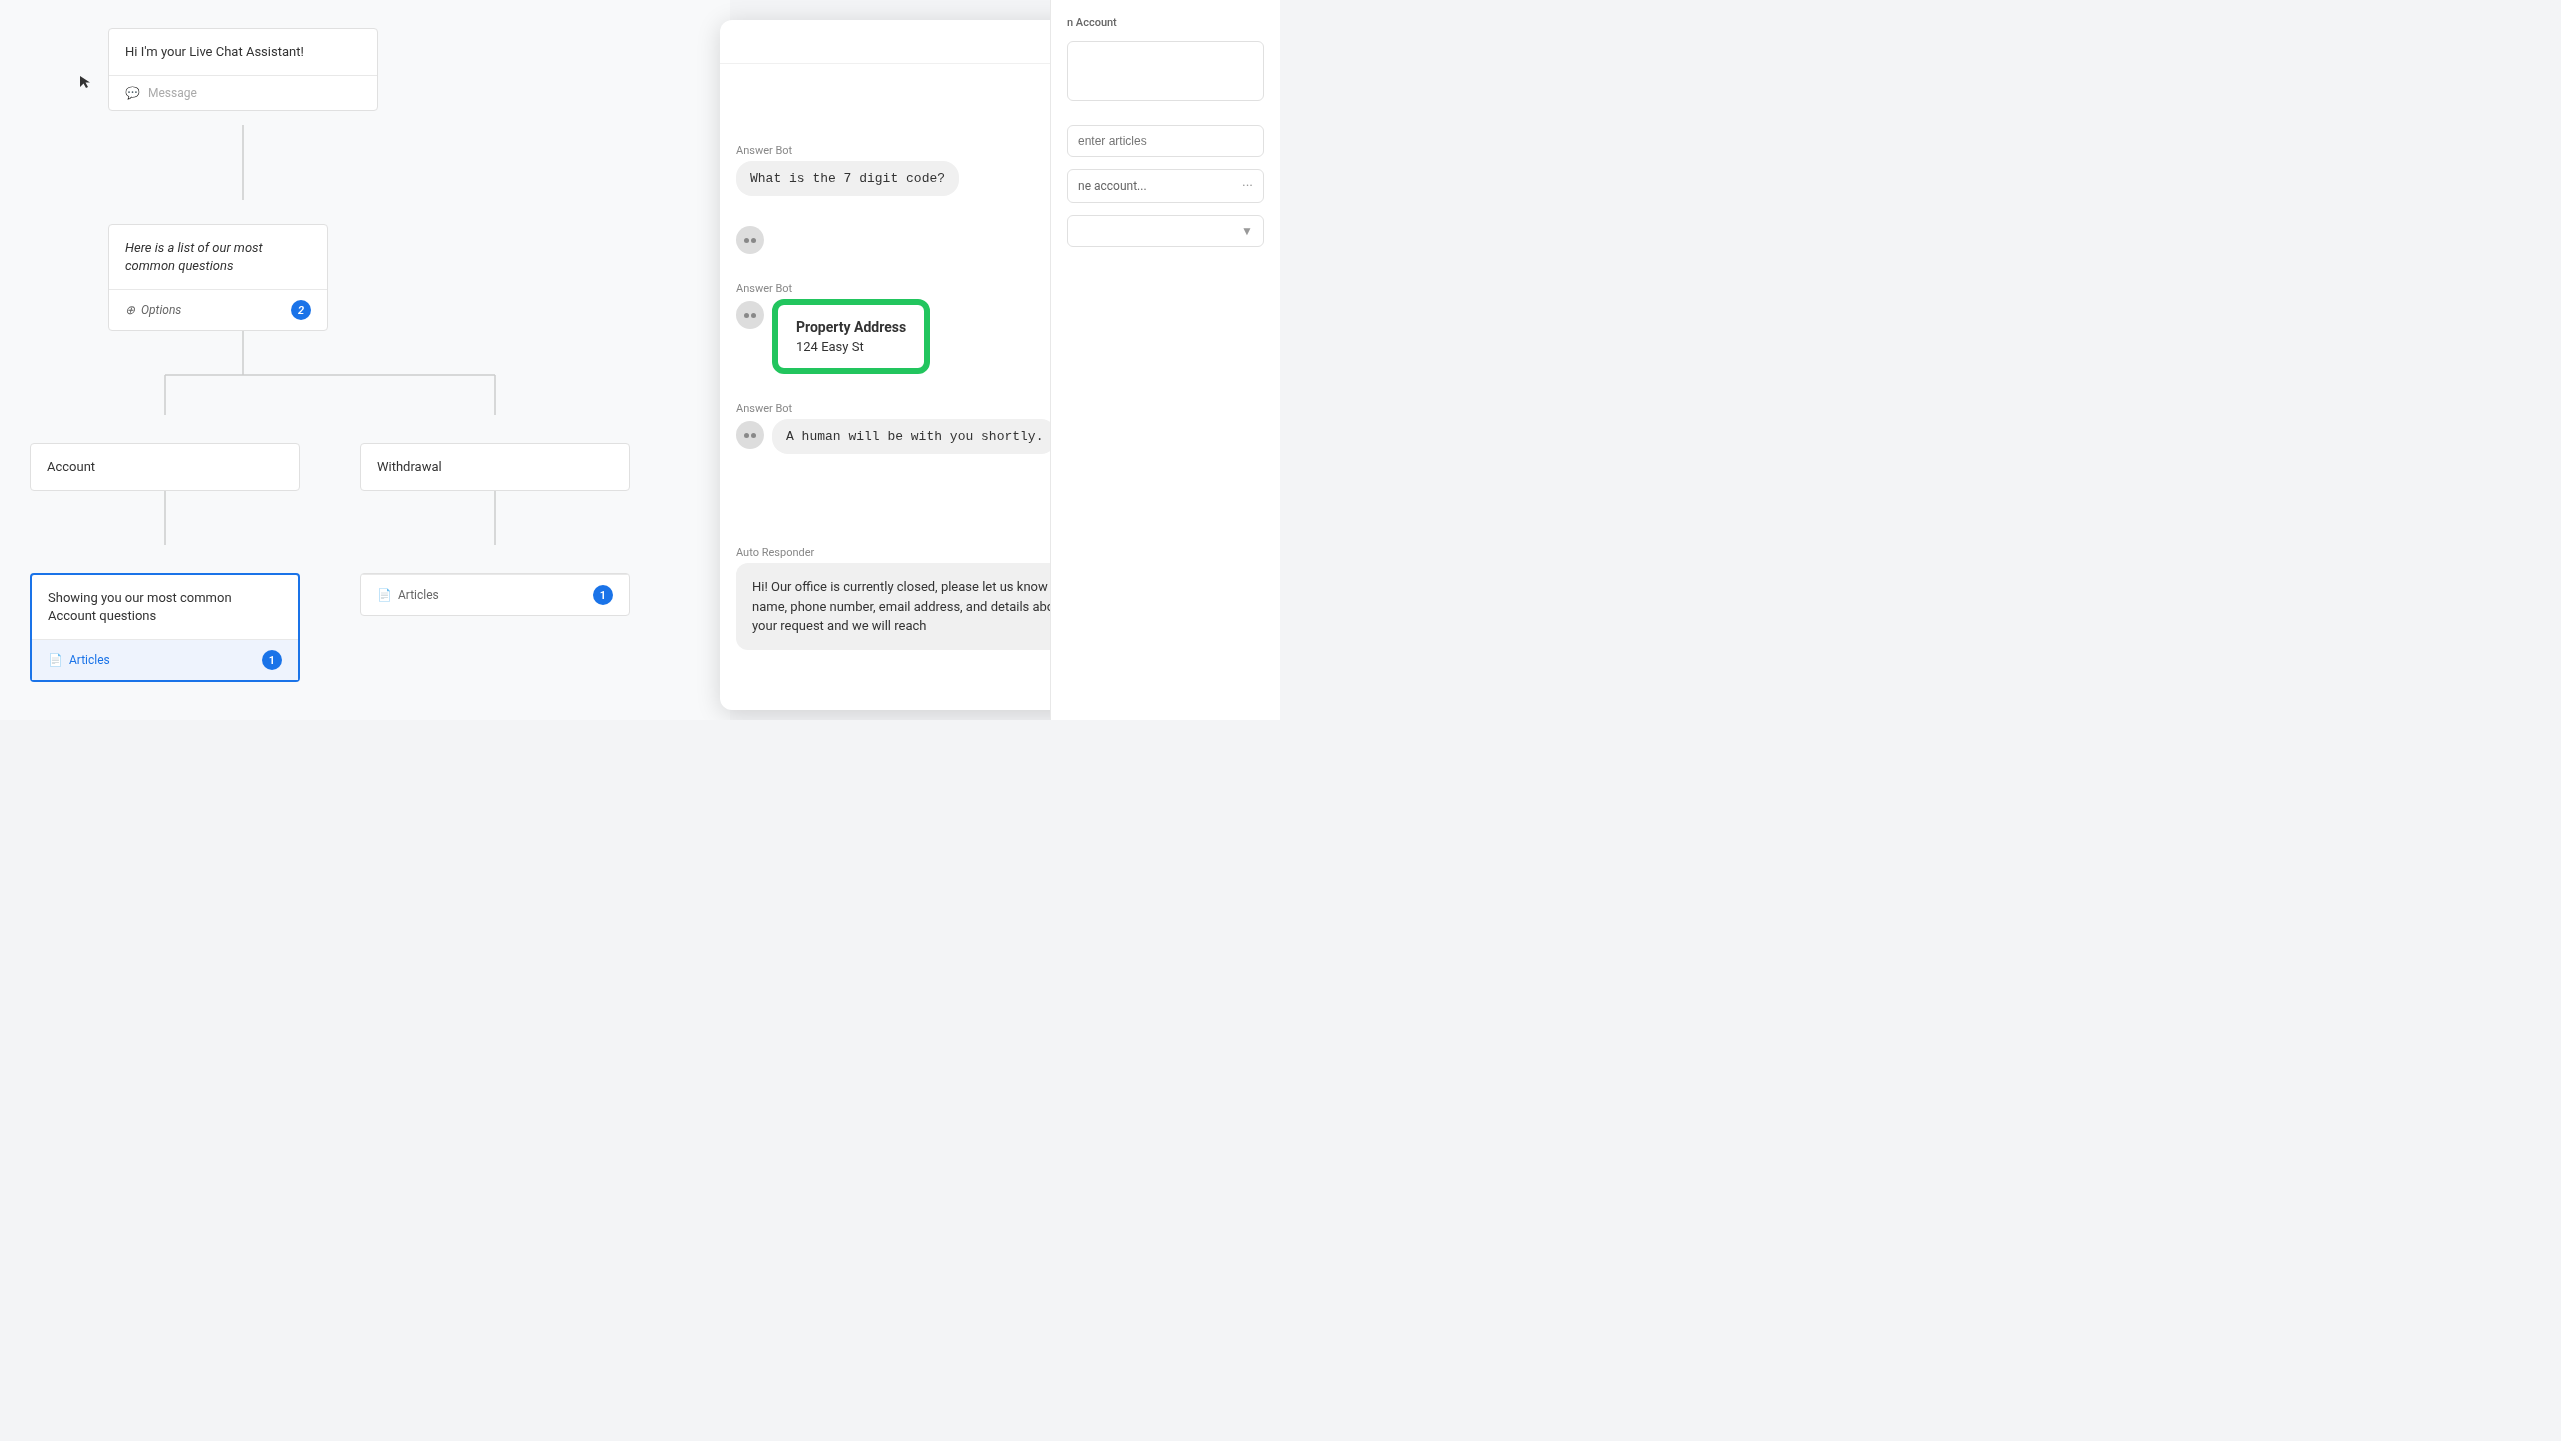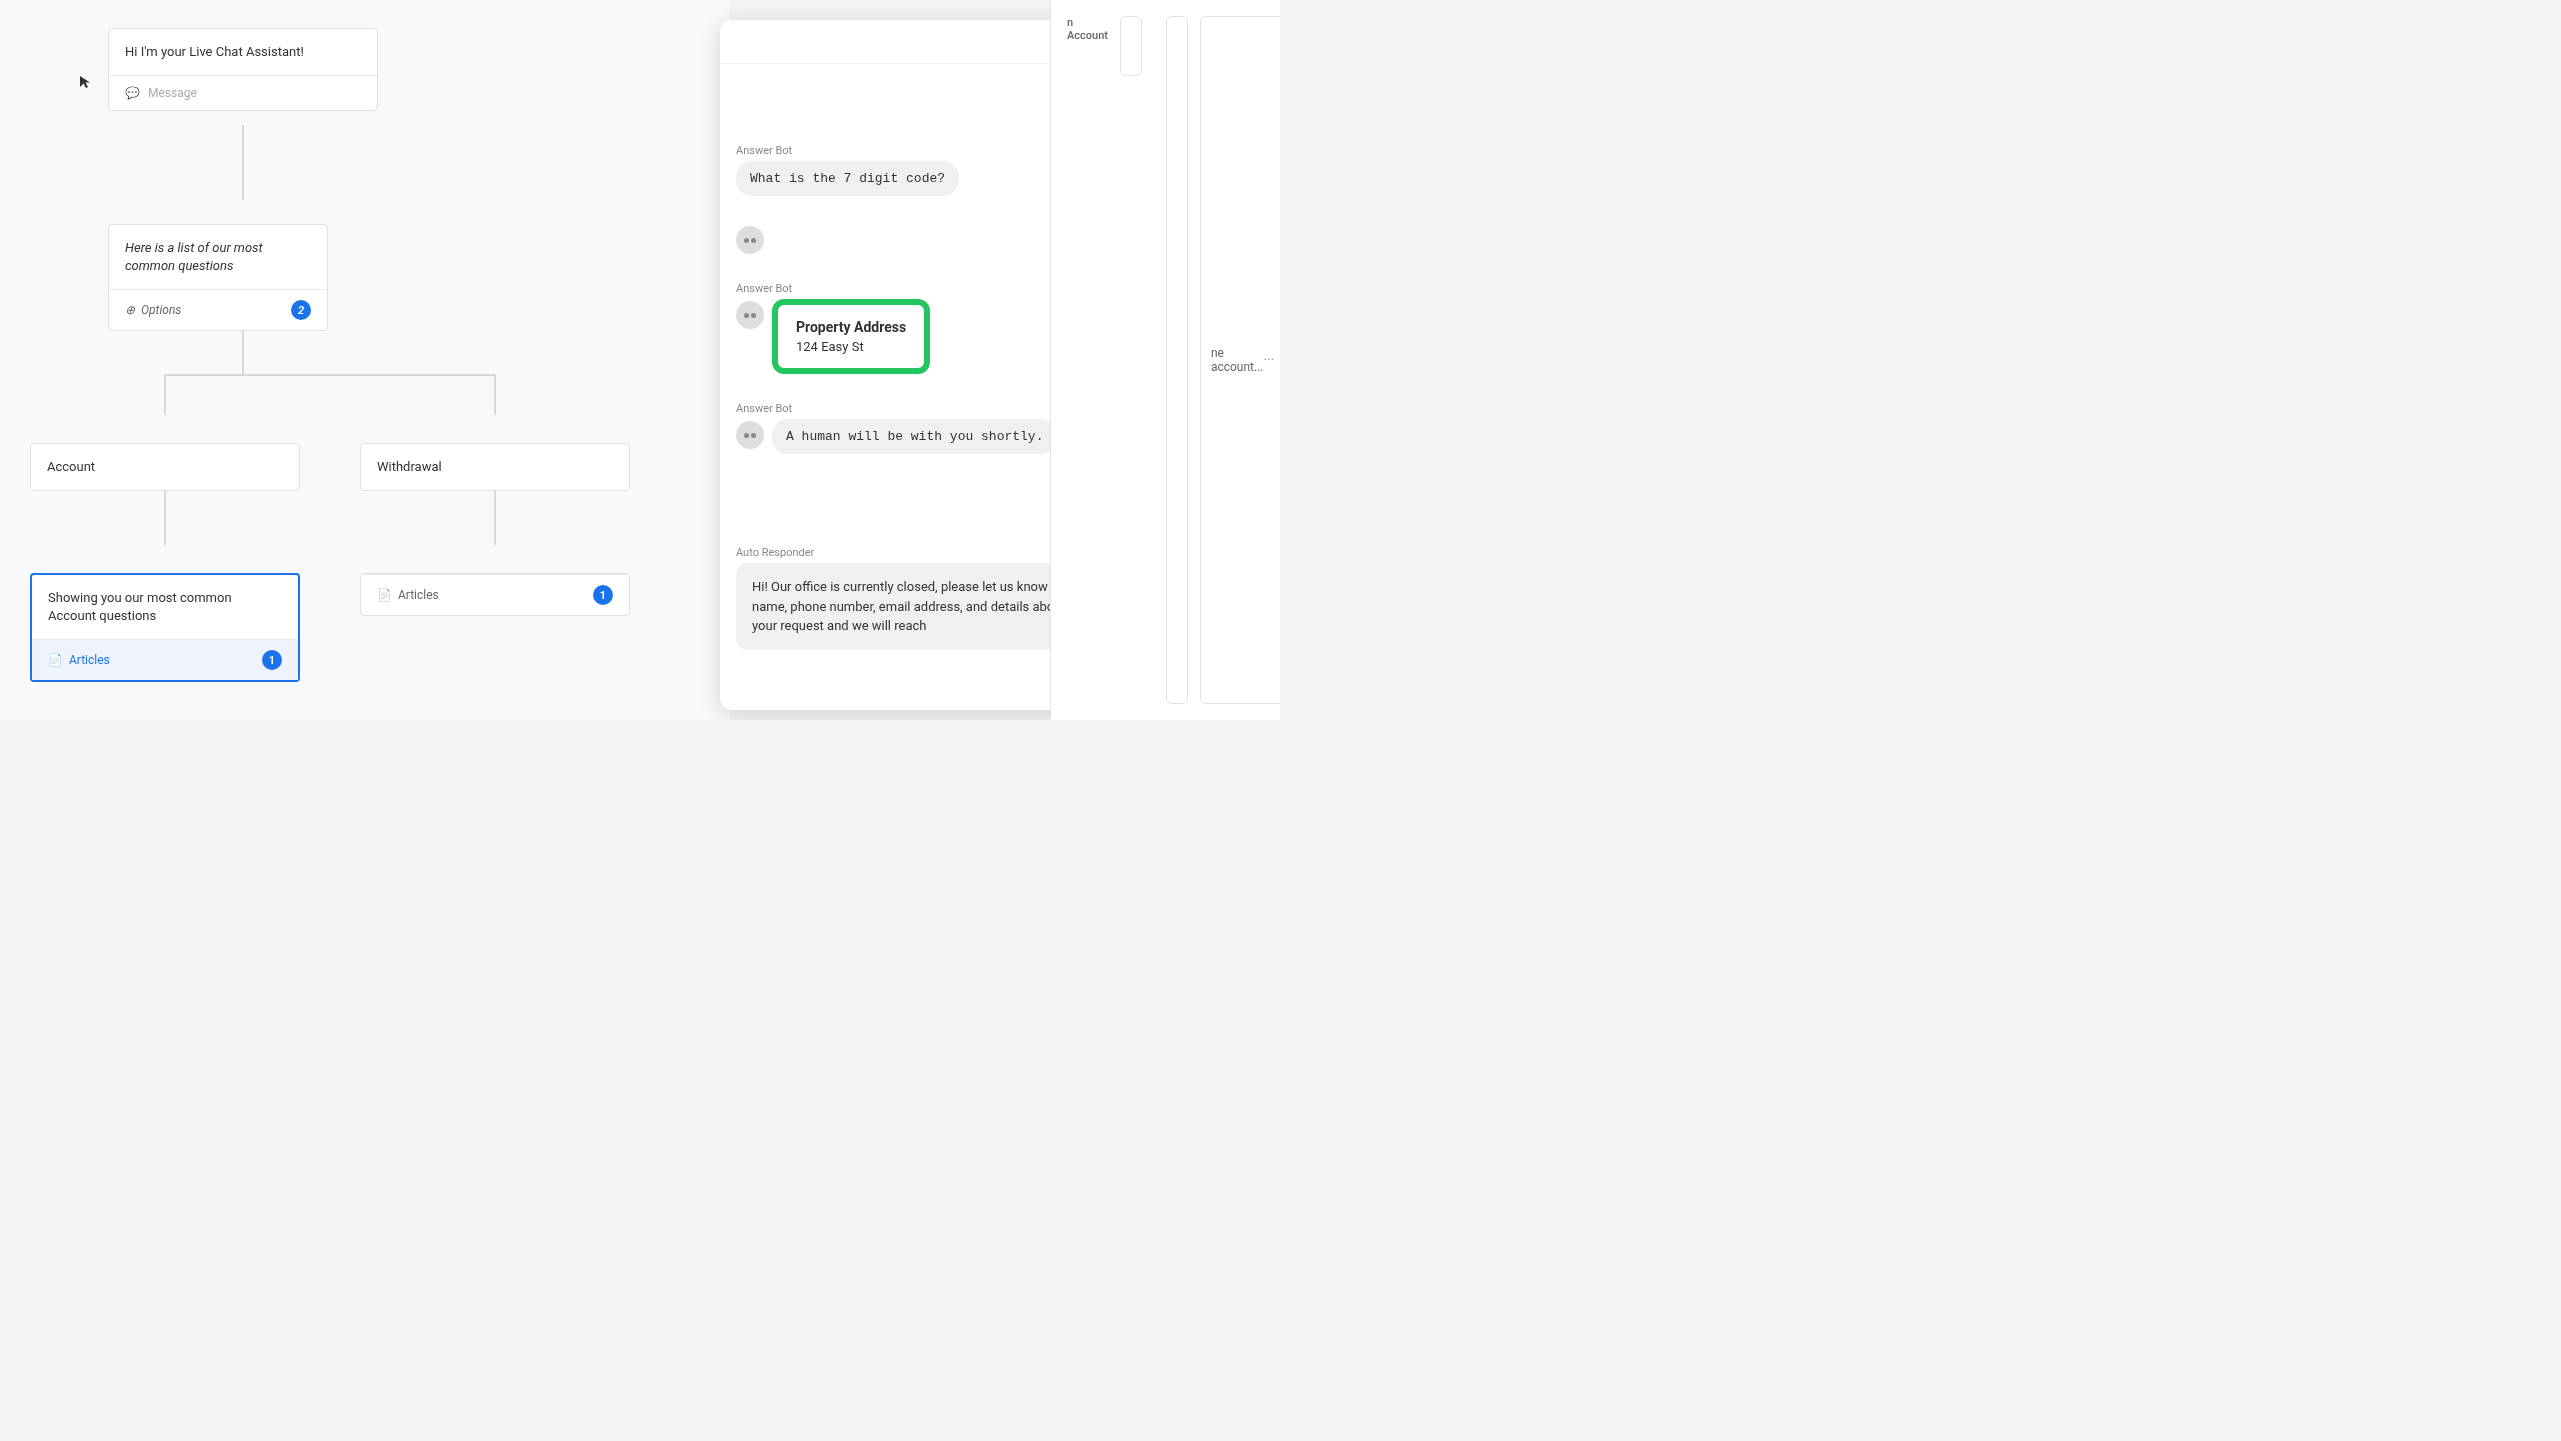--- a/index.html
+++ b/index.html
@@ -280,21 +280,21 @@
     .right-sidebar {
       position: absolute;
       top: 0;
       right: 0;
       width: 230px;
       height: 100%;
       background: #fff;
       border-left: 1px solid #e8e8e8;
       padding: 16px;
       display: flex;
-      flex-direction: row;
+      flex-direction: column;
       gap: 12px;
     }
 
     .sidebar-section-label {
       font-size: 11px;
       color: #666;
       font-weight: 500;
     }
 
     .sidebar-input {

